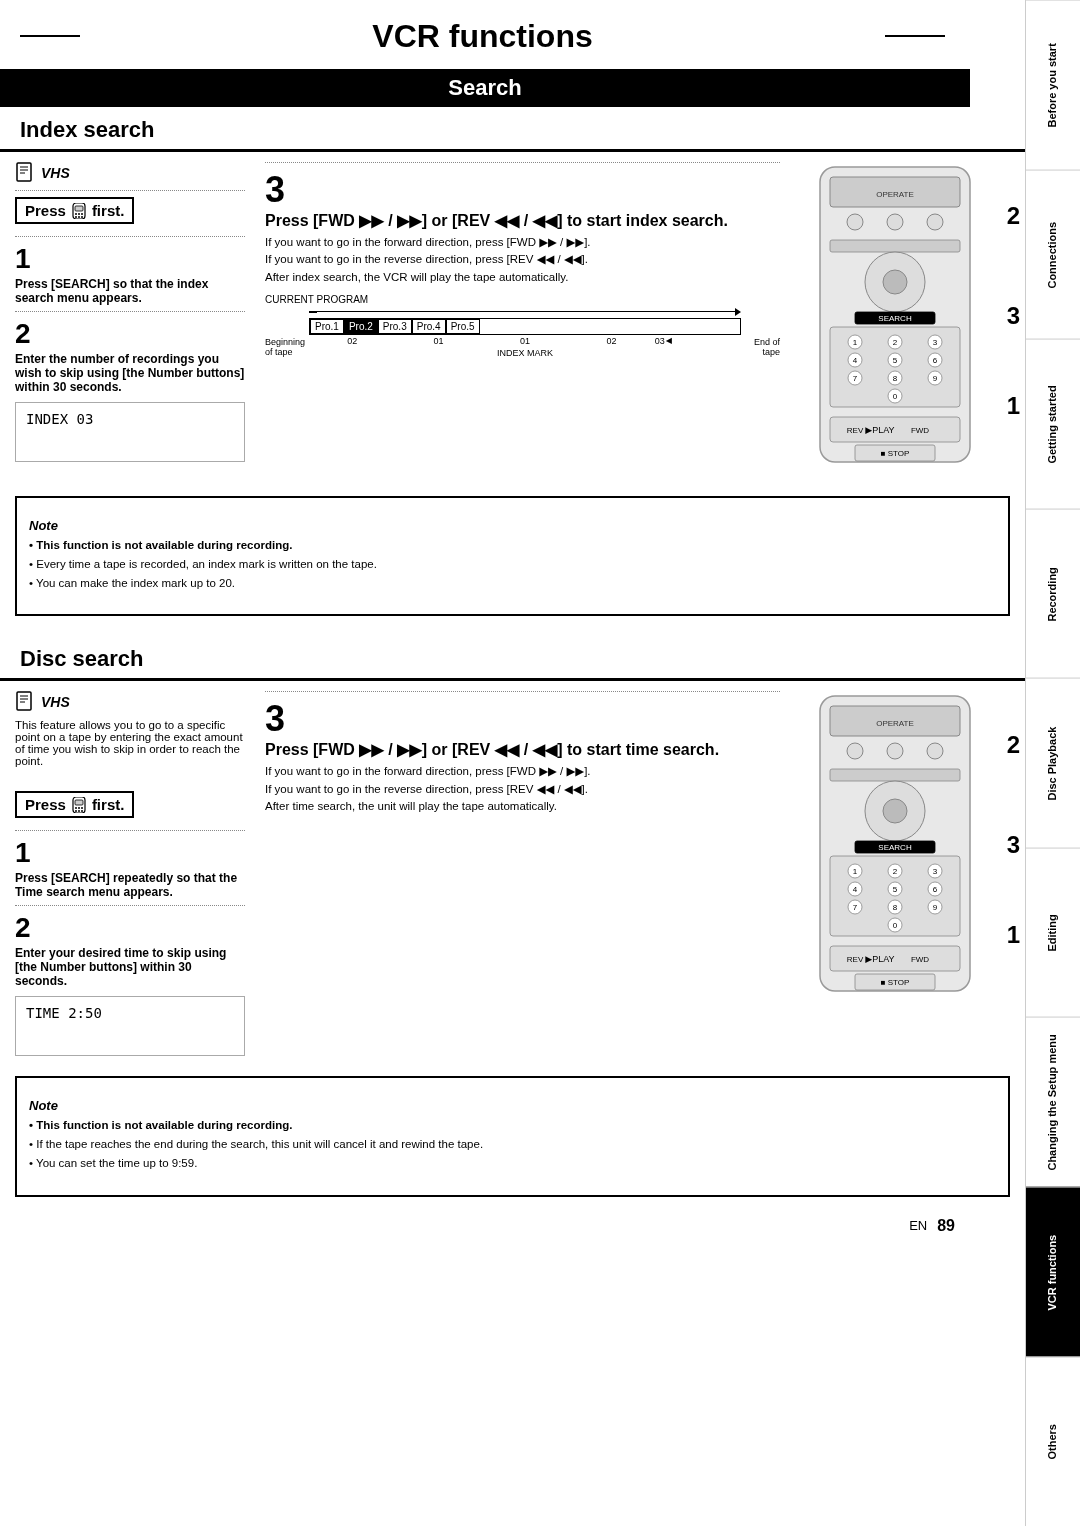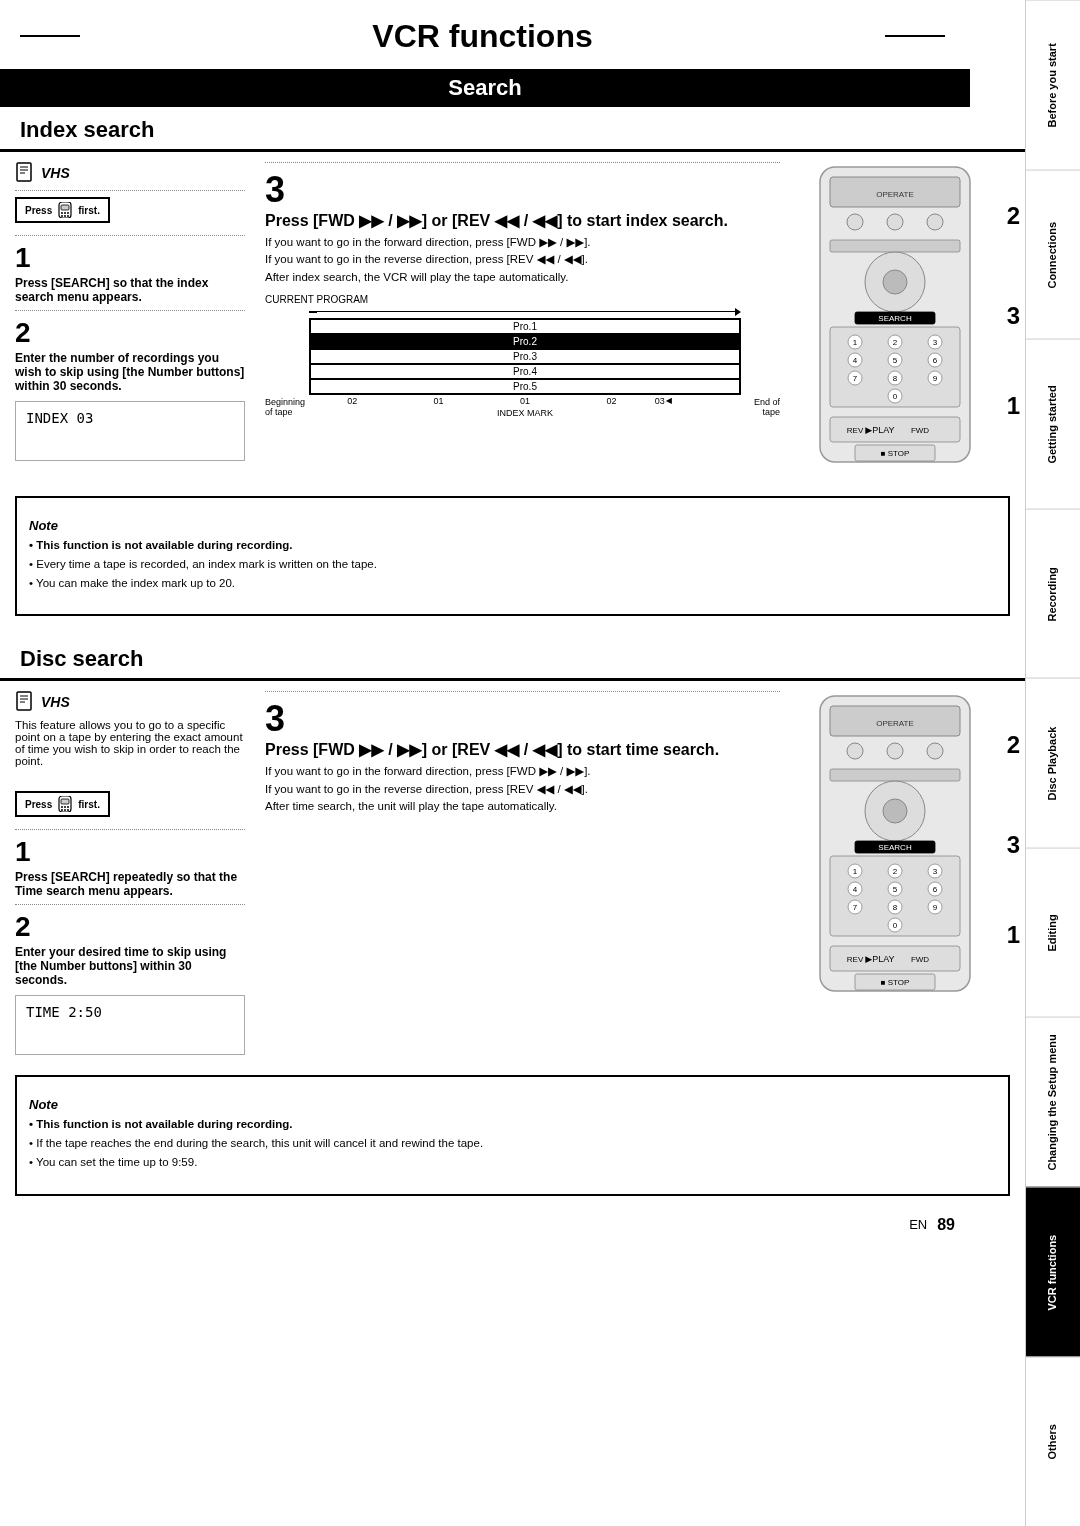--- a/index.html
+++ b/index.html
@@ -123,21 +123,21 @@
       font-style: italic;
     }
 
     
     .press-first {
       display: inline-flex;
       align-items: center;
       gap: 5px;
       border: 2px solid #000;
       padding: 3px 8px;
-      font-size: 10px;
+      font-size: 15px;
       font-weight: bold;
       margin-bottom: 6px;
       background: #fff;
     }
 
     
     .step-num {
       font-size: 28px;
       font-weight: bold;
       margin-bottom: 2px;
@@ -355,21 +355,21 @@
         </div>
         <div style="display:flex; align-items:flex-end; gap:4px; font-size:10px;">
           <span style="font-size:9px; max-width:40px; line-height:1.1;">Beginning of tape</span>
           <div style="flex:1;">
 
             <div style="display:flex; align-items:center; margin-bottom:2px;">
               <div style="width:8px; height:2px; background:#000;"></div>
               <div style="flex:1; height:1px; border-top:1px solid #000;"></div>
               <div style="width:0; height:0; border-top:4px solid transparent; border-bottom:4px solid transparent; border-left:6px solid #000;"></div>
             </div>
-            <div style="display:flex; border:1px solid #000;flex-direction:column;">
+            <div style="display:flex; border:1px solid #000;">
               <div class="chart-cell">Pro.1</div>
               <div class="chart-cell highlighted">Pro.2</div>
               <div class="chart-cell">Pro.3</div>
               <div class="chart-cell">Pro.4</div>
               <div class="chart-cell">Pro.5</div>
             </div>
             <div style="display:flex; font-size:9px; margin-top:1px;">
               <div style="flex:1; text-align:center;">02</div>
               <div style="flex:1; text-align:center;">01</div>
               <div style="flex:1; text-align:center;">01</div>

